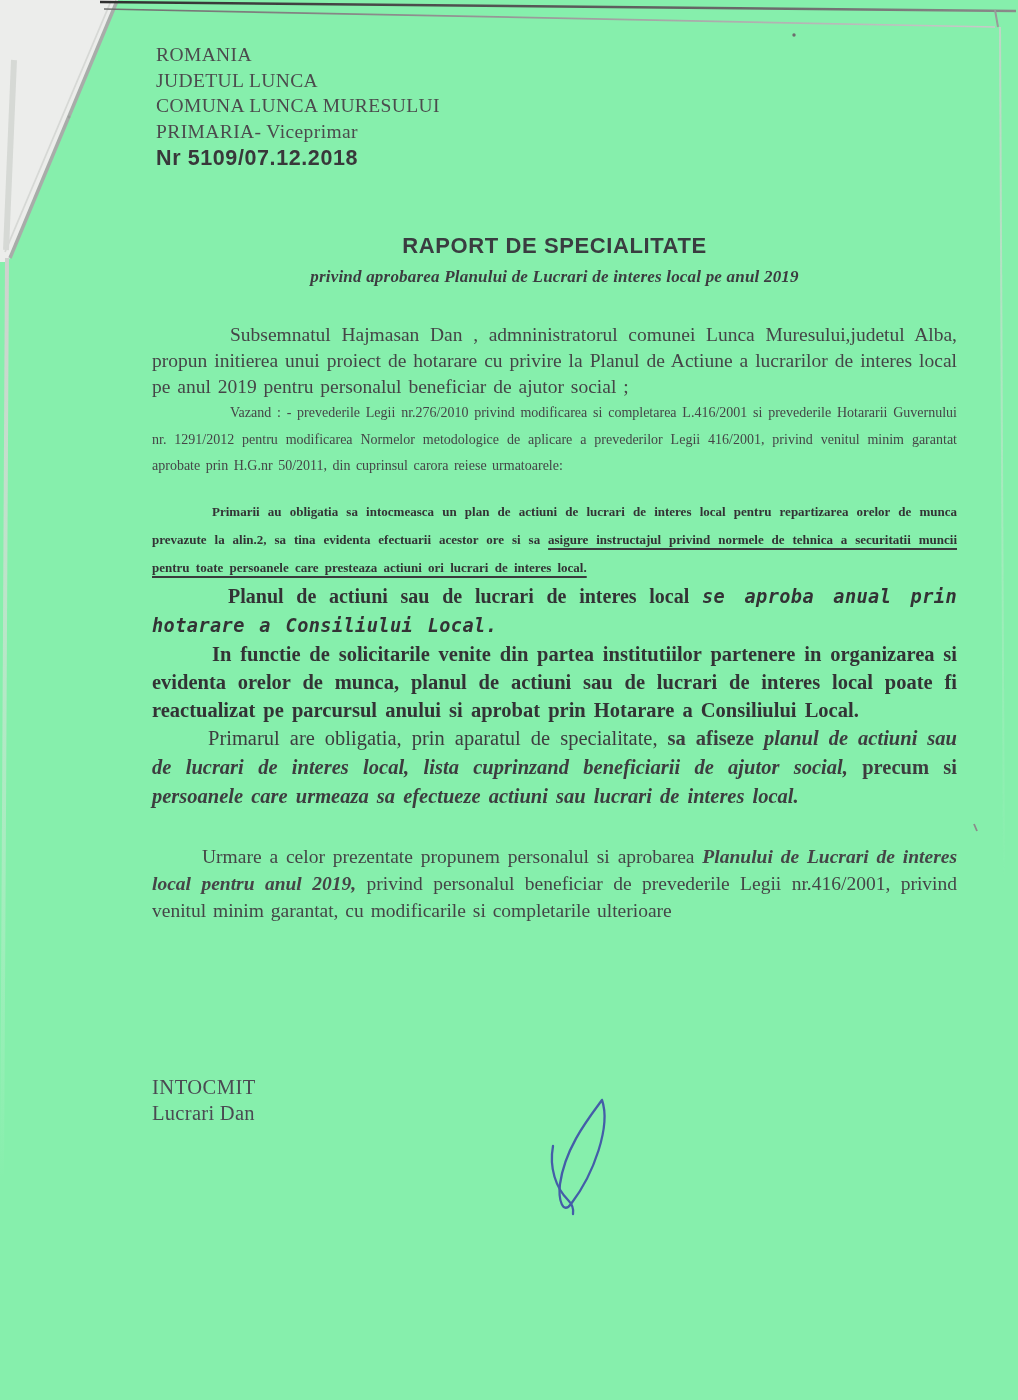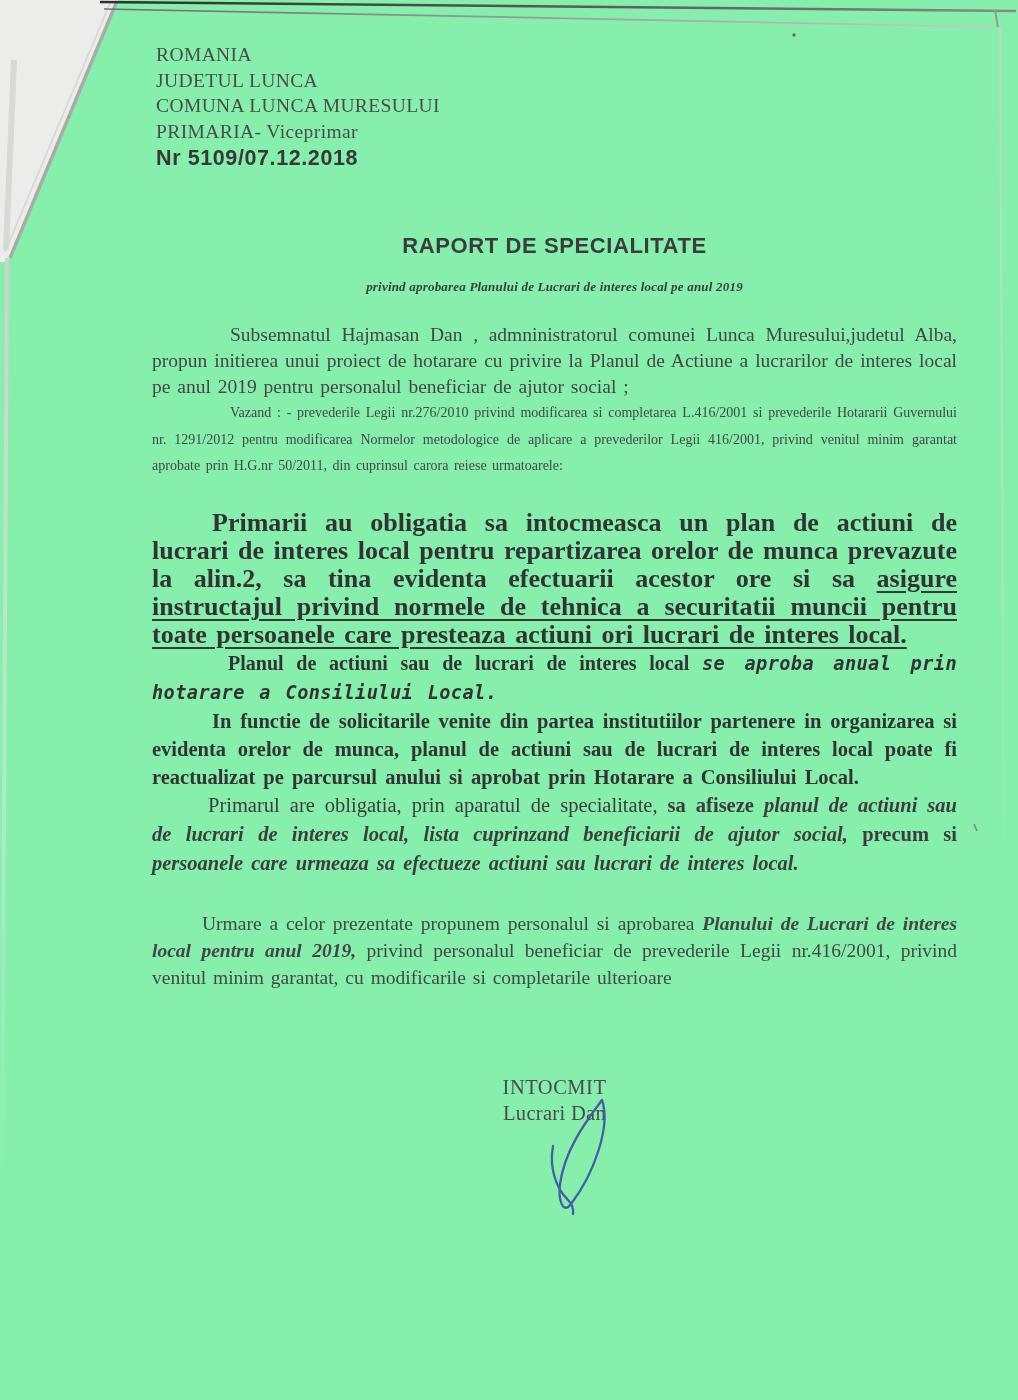--- a/index.html
+++ b/index.html
@@ -24,46 +24,46 @@
     font-family:"Liberation Sans","DejaVu Sans",sans-serif;
     font-weight:bold;font-size:21.5px;color:#38383a;margin-top:2px;letter-spacing:.6px;
   }
   
   .title-wrap{position:absolute;left:152px;top:233px;width:805px;text-align:center;}
   .title{
     font-family:"Liberation Sans","DejaVu Sans",sans-serif;
     font-weight:bold;font-size:22px;letter-spacing:.6px;color:#3a3c40;
   }
   .subtitle{
-    margin-top:20px;font-weight:bold;font-style:italic;
-    font-size:13px;color:#3c3c40;letter-spacing:.2px;
+    margin-top:8px;font-weight:bold;font-style:italic;
+    font-size:17px;color:#3c3c40;letter-spacing:.2px;
   }
   
   .doc-body{position:absolute;left:152px;top:322px;width:805px;text-align:justify;}
   .para{margin:0;word-spacing:2px;}
   .p1{font-size:19.5px;line-height:26px;text-indent:78px;color:#454547;}
   .p2{font-size:14px;line-height:26.5px;text-indent:78px;color:#454547;}
-  .p3{font-size:26px;line-height:28px;font-weight:bold;text-indent:60px;margin-top:29px;color:#333335;word-spacing:3px;}
+  .p3{font-size:13px;line-height:28px;font-weight:bold;text-indent:60px;margin-top:18px;color:#333335;word-spacing:3px;}
   .p4{font-size:20px;line-height:28px;font-weight:bold;text-indent:76px;color:#333335;word-spacing:3px;}
   .p5{font-size:20.5px;line-height:28px;font-weight:bold;text-indent:60px;color:#333335;word-spacing:3px;}
   .p6{font-size:20.5px;line-height:29px;text-indent:56px;color:#3d3d3f;word-spacing:3px;}
   .p7{font-size:19.5px;line-height:27px;text-indent:50px;margin-top:32px;color:#454547;}
   .seg-regular{}
   .seg-bold{font-weight:bold;}
   .seg-bold-underline{
     font-weight:bold;text-decoration:underline;
     text-underline-offset:4px;text-decoration-thickness:1.6px;text-decoration-color:#3a3a3c;
   }
   .seg-bold-italic{font-weight:bold;font-style:italic;}
   .seg-mono{
     font-family:"DejaVu Sans Mono","Liberation Mono",monospace;
     font-weight:600;font-style:italic;font-size:.93em;letter-spacing:.4px;
   }
   
-  .signature{position:absolute;left:152px;top:1076px;width:805px;text-align:center;color:#4a4a52;}
+  .signature{position:absolute;left:152px;top:1076px;width:805px;color:#4a4a52;}
   .sig-label{font-size:20.5px;letter-spacing:.5px;}
   .sig-name{font-size:20.5px;margin-top:3px;letter-spacing:.3px;}
   .sig-ink{position:absolute;left:540px;top:1088px;}
 </style>
 </head>
 <body>
 
 <div class="page">
 
   <svg class="artifacts" width="1018" height="1400" viewBox="0 0 1018 1400" aria-hidden="true">

